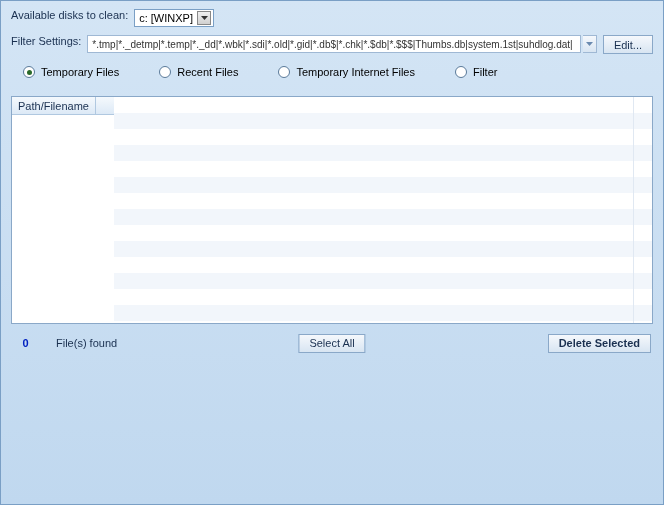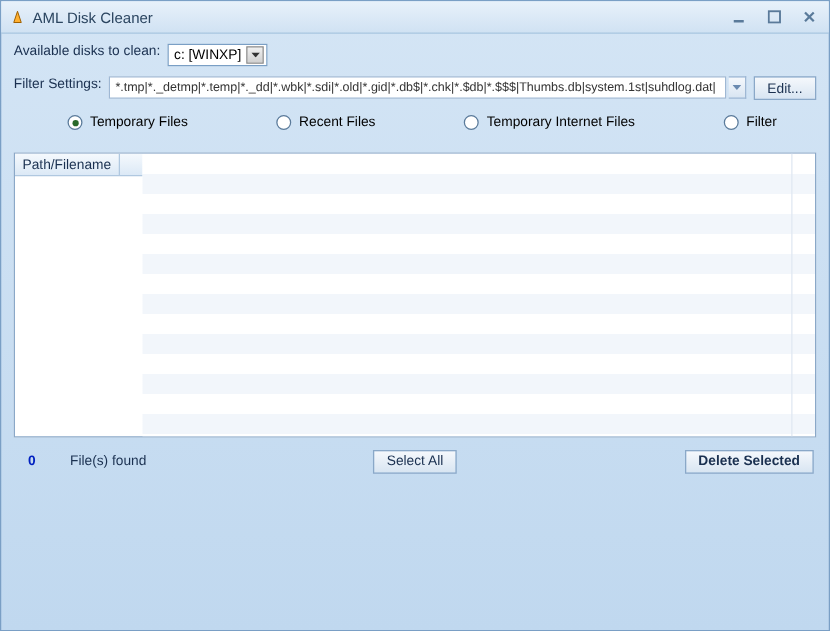--- a/index.html
+++ b/index.html
@@ -133,21 +133,20 @@
   gap: 40px;
   margin-top: 12px;
   margin-bottom: 18px;
   padding-left: 12px;
 }
 .radio-item {
   display: flex;
   align-items: center;
   gap: 6px;
   cursor: pointer;
-  margin-left: 31px;
 }
 .radio-dot {
   width: 12px;
   height: 12px;
   border: 1px solid #5a7a9a;
   border-radius: 50%;
   background: #fff;
   display: flex;
   align-items: center;
   justify-content: center;
@@ -247,45 +246,20 @@
 .footer-row { position: relative; height: 22px; }
 .delete-btn {
   font-weight: bold;
   padding: 1px 10px;
 }
 </style>
 </head>
 <body>
 
 <div class="window">
-  <div class="titlebar">
-    <span class="title-icon">
-      <svg width="12" height="12" viewBox="0 0 12 12">
-          <path d="M6 1 L9 10 L3 10 Z" fill="#ffb030" stroke="#a06000" stroke-width="0.8"></path>
-        </svg>
-    </span>
-    <span class="title-text">AML Disk Cleaner</span>
-    <div class="win-controls">
-      <div class="win-btn">
-        <svg width="11" height="11" viewBox="0 0 11 11">
-            <rect x="1" y="8" width="8" height="2" fill="#5a7a9a"></rect>
-          </svg>
-      </div>
-      <div class="win-btn">
-        <svg width="11" height="11" viewBox="0 0 11 11">
-            <rect x="1" y="1" width="9" height="9" fill="none" stroke="#5a7a9a" stroke-width="1.5"></rect>
-          </svg>
-      </div>
-      <div class="win-btn">
-        <svg width="11" height="11" viewBox="0 0 11 11">
-            <path d="M2 2 L9 9 M9 2 L2 9" stroke="#5a7a9a" stroke-width="1.8"></path>
-          </svg>
-      </div>
-    </div>
-  </div>
 
   <div class="content">
 
     <div class="row">
       <span class="label">Available disks to clean:</span>
       <div class="combo">
         <span class="combo-text">c: [WINXP]</span>
         <span class="combo-arrow">
           <svg width="7" height="4" viewBox="0 0 7 4">
               <path d="M0 0 L7 0 L3.5 4 Z" fill="#333"></path>

